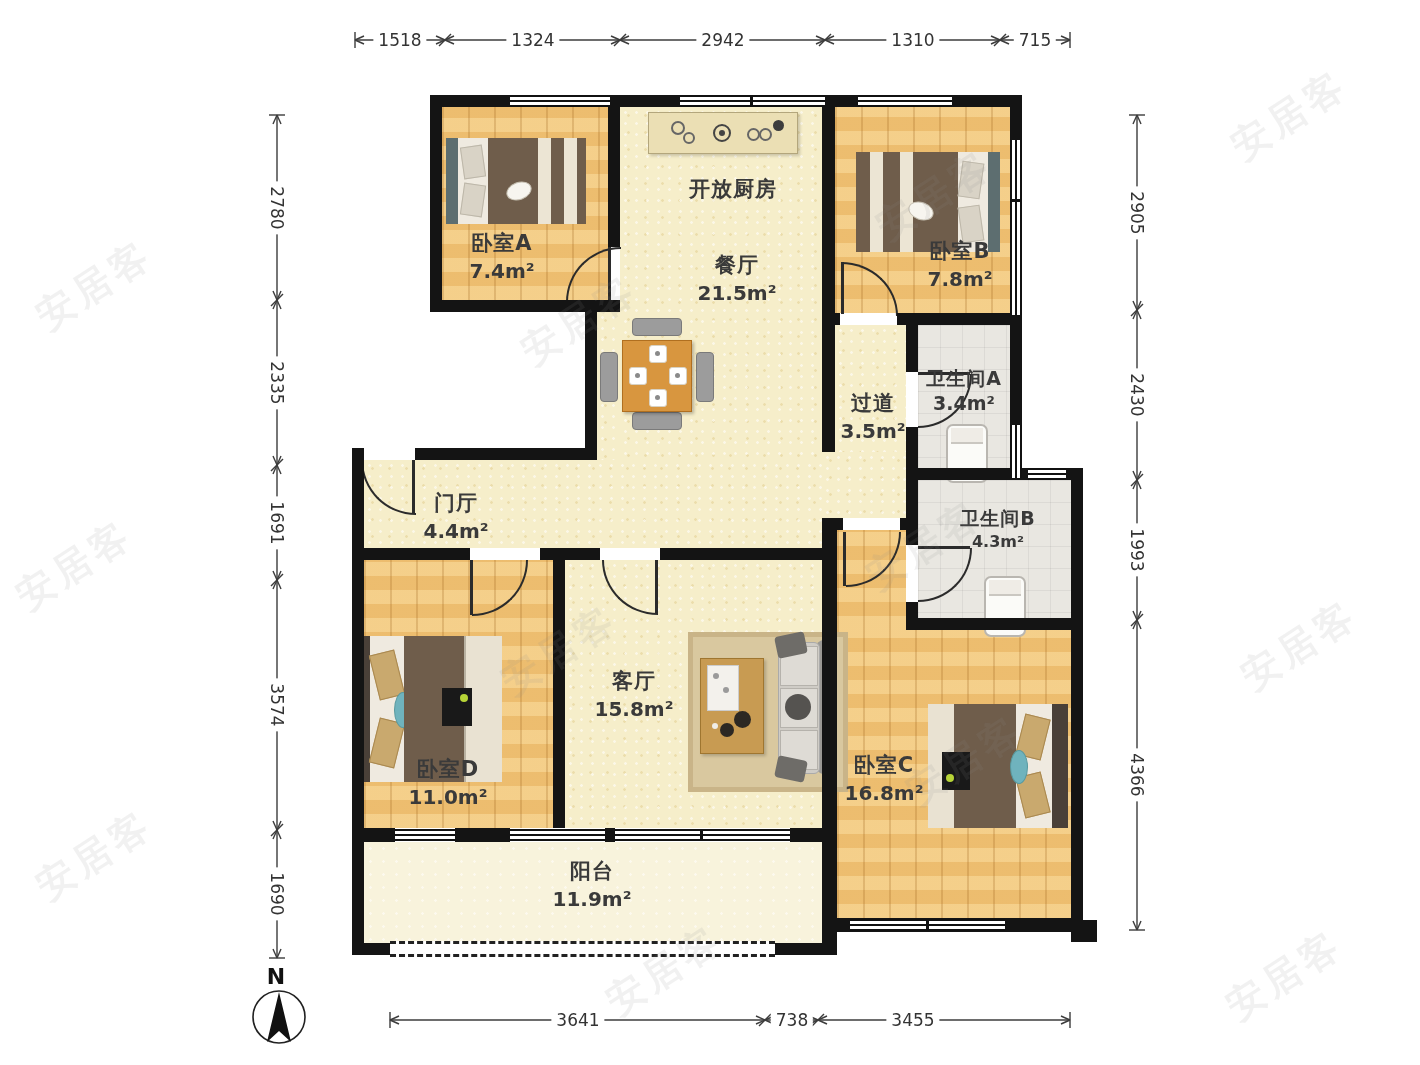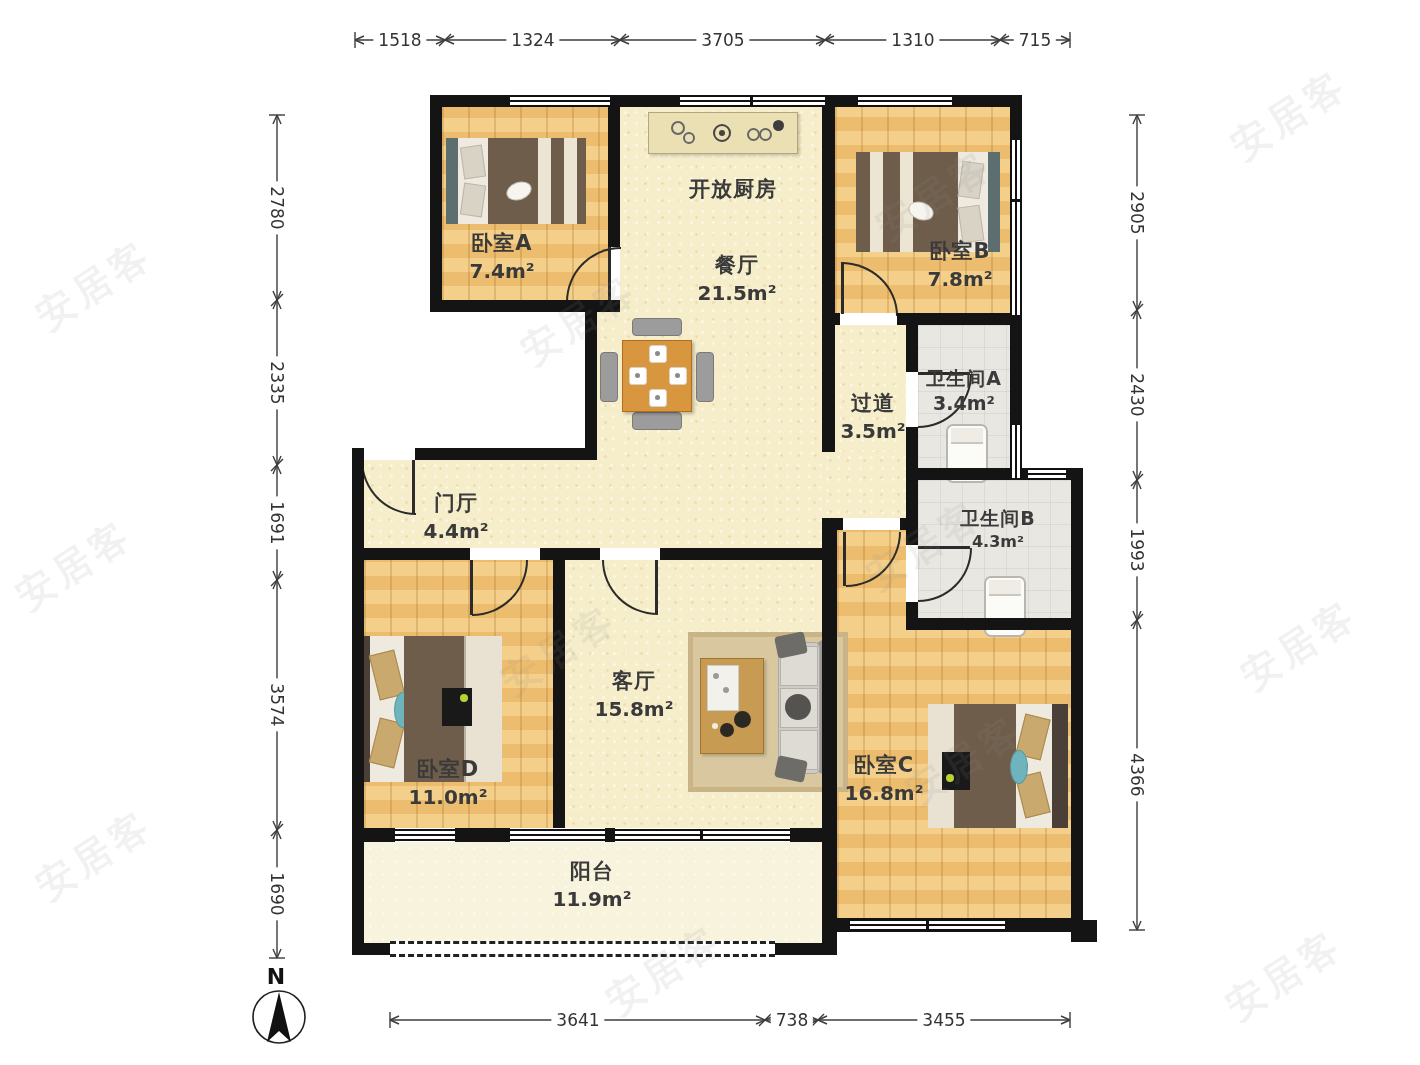--- a/index.html
+++ b/index.html
@@ -382,26 +382,26 @@
     <div class="nm">卧室C</div>
       <div class="ar">16.8m²</div>
   </div>
   <div class="rlabel" style="left:592px;top:858px">
     <div class="nm">阳台</div>
       <div class="ar">11.9m²</div>
   </div>
 
   <span class="dim" style="left:400px;top:40px">1518</span>
   <span class="dim" style="left:533px;top:40px">1324</span>
-  <span class="dim" style="left:723px;top:40px">3705</span>
+  <span class="dim" style="left:723px;top:40px">2942</span>
   <span class="dim" style="left:913px;top:40px">1310</span>
   <span class="dim" style="left:1035px;top:40px">715</span>
   <span class="dim" style="left:578px;top:1020px">3641</span>
   <span class="dim" style="left:792px;top:1020px">738</span>
-  <span class="dim" style="left:944px;top:1020px">3455</span>
+  <span class="dim" style="left:913px;top:1020px">3455</span>
   <span class="dim rot" style="left:277px;top:208px">2780</span>
   <span class="dim rot" style="left:277px;top:383px">2335</span>
   <span class="dim rot" style="left:277px;top:523px">1691</span>
   <span class="dim rot" style="left:277px;top:705px">3574</span>
   <span class="dim rot" style="left:277px;top:894px">1690</span>
   <span class="dim rot" style="left:1137px;top:213px">2905</span>
   <span class="dim rot" style="left:1137px;top:395px">2430</span>
   <span class="dim rot" style="left:1137px;top:550px">1993</span>
   <span class="dim rot" style="left:1137px;top:775px">4366</span>
 

